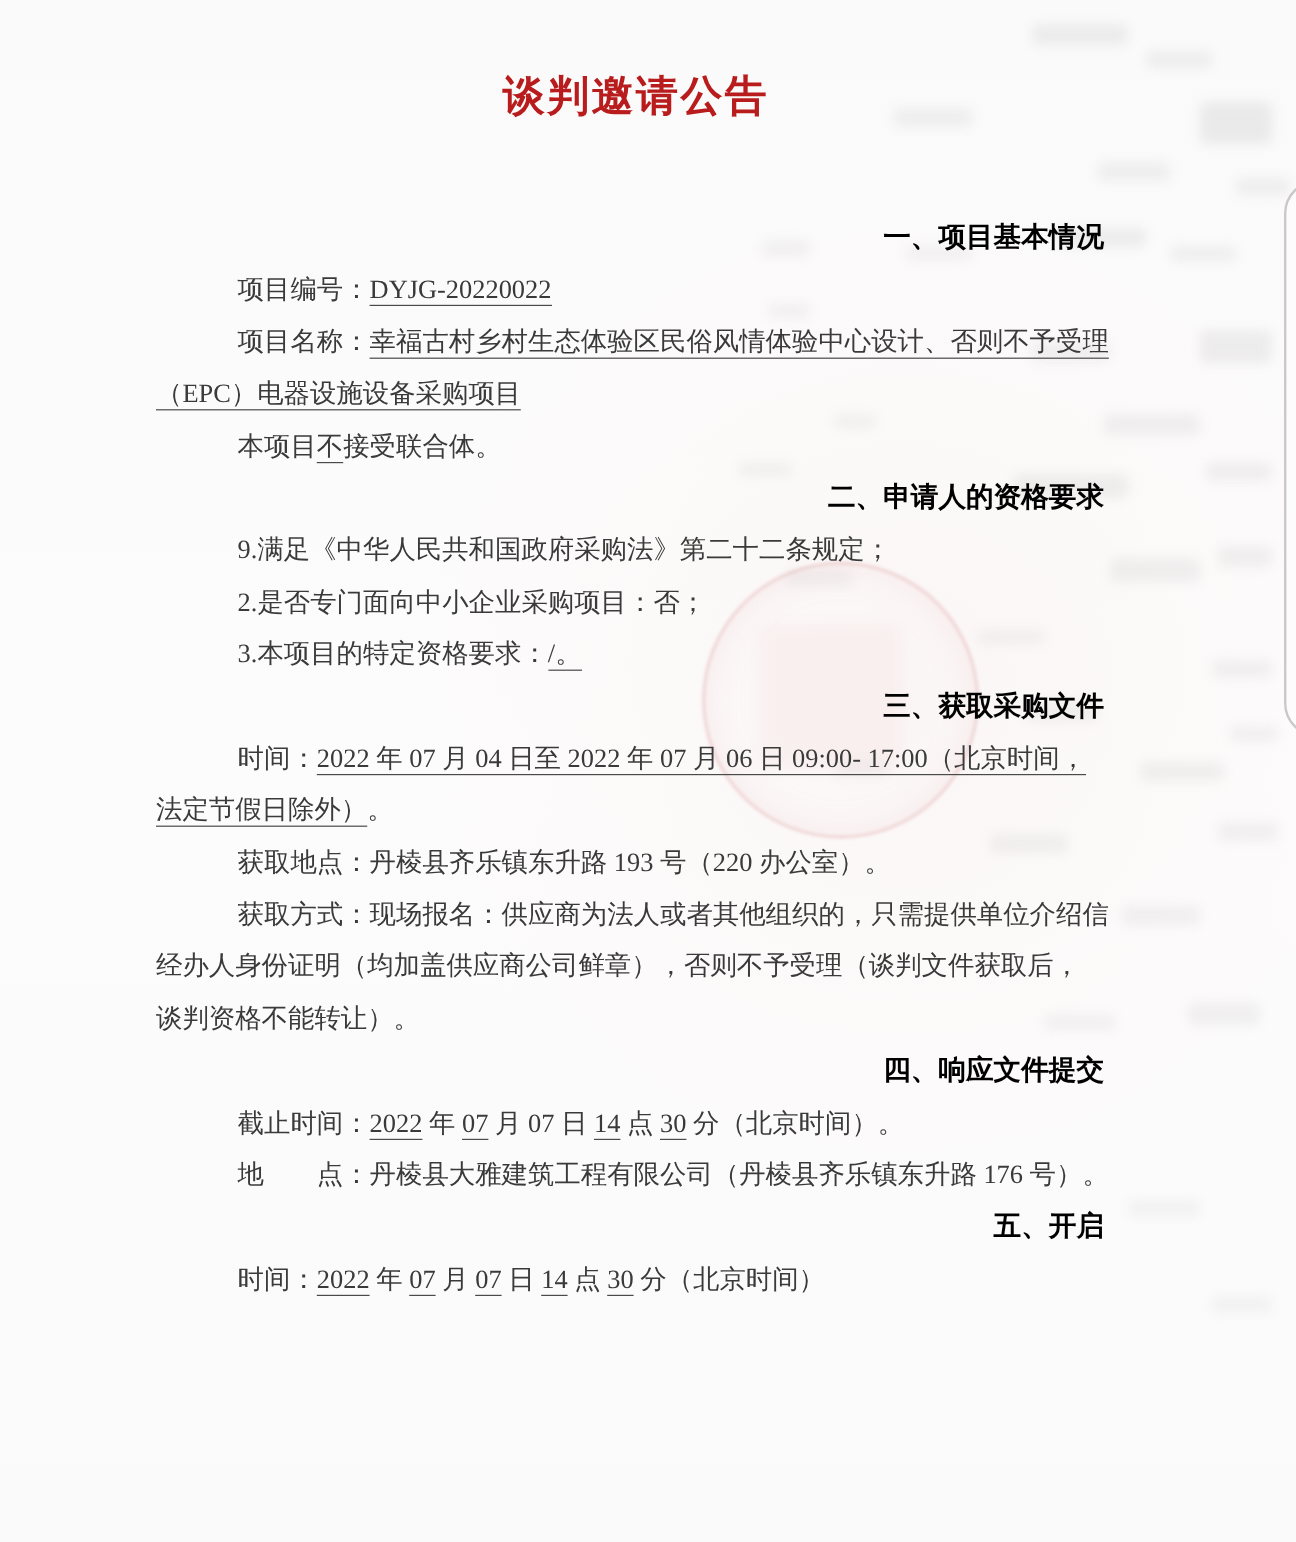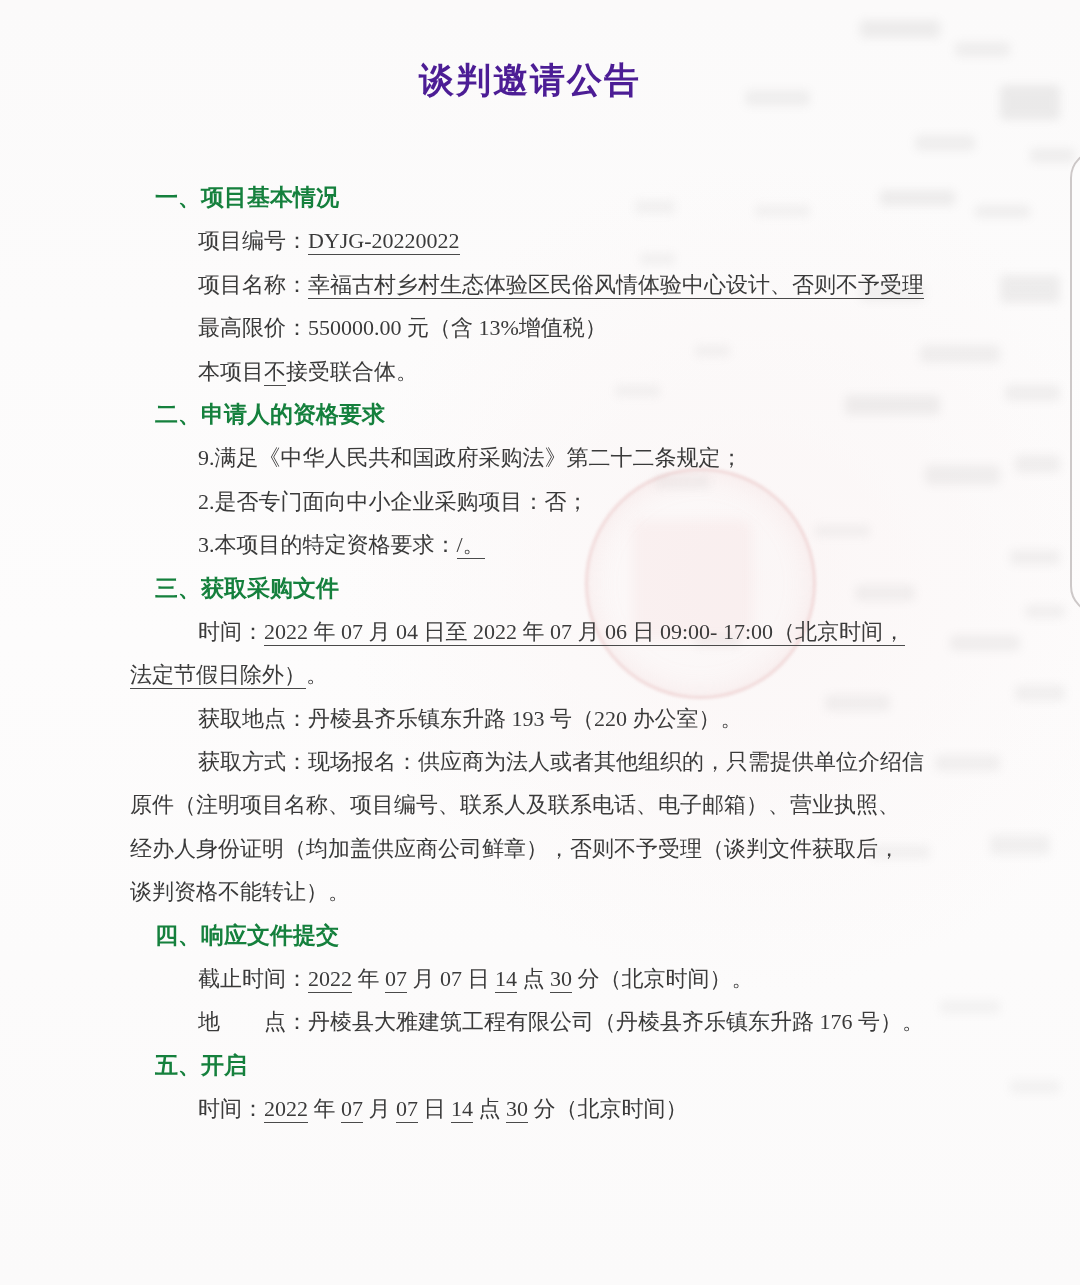--- a/index.html
+++ b/index.html
@@ -10,34 +10,35 @@
   }
   .paper{
     position:absolute;inset:0;
     background:
       radial-gradient(circle at 70% 45%, rgba(250,243,243,.65), rgba(252,251,251,0) 40%),
       linear-gradient(180deg,#fbfafa 0%,#fdfcfc 50%,#fbfafa 100%);
   }
   .doc-title{
     position:absolute;top:34px;left:0;width:1060px;
     text-align:center;
-    font-size:35px;font-weight:700;color:#4c1d95;
+    font-size:35px;font-weight:700;color:#b91c1c;
     letter-spacing:2px;
     font-family:"Liberation Serif","DejaVu Serif",serif;
   }
   .doc-body{
     position:absolute;left:130px;top:176px;width:790px;
     font-size:22px;color:#3a3a3a;
   }
   .line{
     height:43.4px;line-height:43.4px;white-space:nowrap;
   }
   .line.h{
-    padding-left:25px;font-weight:700;color:#15803d;font-size:23px;
+    padding-left:25px;font-weight:700;color:#000000;font-size:23px;
     font-family:"Liberation Sans","DejaVu Sans",sans-serif;
+    text-align:right;
   }
   .line.p{padding-left:68px;}
   .line.c{padding-left:0;}
   .u{
     border-bottom:1.5px solid #4a4a4a;
     padding-bottom:1px;
     text-align:right;
   }
   .stamp{
     position:absolute;left:585px;top:468px;width:225px;height:225px;
@@ -109,32 +110,31 @@
     <div class="smudge" style="left: 940px; top: 1000px; width: 60px; height: 14px; opacity: 0.08;"></div>
     <div class="smudge" style="left: 1010px; top: 1080px; width: 50px; height: 14px; opacity: 0.08;"></div>
   </div>
 
 <h1 class="doc-title">谈判邀请公告</h1>
 
 <div class="doc-body" id="doc-body">
     <div class="line h"><span>一、项目基本情况</span></div>
     <div class="line p"><span>项目编号：</span><span class="u">DYJG-20220022</span></div>
     <div class="line p"><span>项目名称：</span><span class="u">幸福古村乡村生态体验区民俗风情体验中心设计、否则不予受理</span></div>
-    <div class="line p"><span>最高限价：550000.00 元（含 13%增值税）</span></div>
+    <div class="line c"><span class="u">（EPC）电器设施设备采购项目</span></div>
     <div class="line p"><span>本项目</span><span class="u">不</span><span>接受联合体。</span></div>
     <div class="line h"><span>二、申请人的资格要求</span></div>
     <div class="line p"><span>9.满足《中华人民共和国政府采购法》第二十二条规定；</span></div>
     <div class="line p"><span>2.是否专门面向中小企业采购项目：否；</span></div>
     <div class="line p"><span>3.本项目的特定资格要求：</span><span class="u">/。</span></div>
     <div class="line h"><span>三、获取采购文件</span></div>
     <div class="line p"><span>时间：</span><span class="u">2022 年 07 月 04 日至 2022 年 07 月 06 日 09:00- 17:00（北京时间，</span></div>
     <div class="line c"><span class="u">法定节假日除外）</span><span>。</span></div>
     <div class="line p"><span>获取地点：丹棱县齐乐镇东升路 193 号（220 办公室）。</span></div>
     <div class="line p"><span>获取方式：现场报名：供应商为法人或者其他组织的，只需提供单位介绍信</span></div>
-    <div class="line c"><span>原件（注明项目名称、项目编号、联系人及联系电话、电子邮箱）、营业执照、</span></div>
     <div class="line c"><span>经办人身份证明（均加盖供应商公司鲜章），否则不予受理（谈判文件获取后，</span></div>
     <div class="line c"><span>谈判资格不能转让）。</span></div>
     <div class="line h"><span>四、响应文件提交</span></div>
     <div class="line p"><span>截止时间：</span><span class="u">2022</span><span> 年 </span><span class="u">07</span><span> 月 07 日 </span><span class="u">14</span><span> 点 </span><span class="u">30</span><span> 分（北京时间）。</span></div>
     <div class="line p"><span>地　　点：丹棱县大雅建筑工程有限公司（丹棱县齐乐镇东升路 176 号）。</span></div>
     <div class="line h"><span>五、开启</span></div>
     <div class="line p"><span>时间：</span><span class="u">2022</span><span> 年 </span><span class="u">07</span><span> 月 </span><span class="u">07</span><span> 日 </span><span class="u">14</span><span> 点 </span><span class="u">30</span><span> 分（北京时间）</span></div>
   </div>
 
 </body></html>

